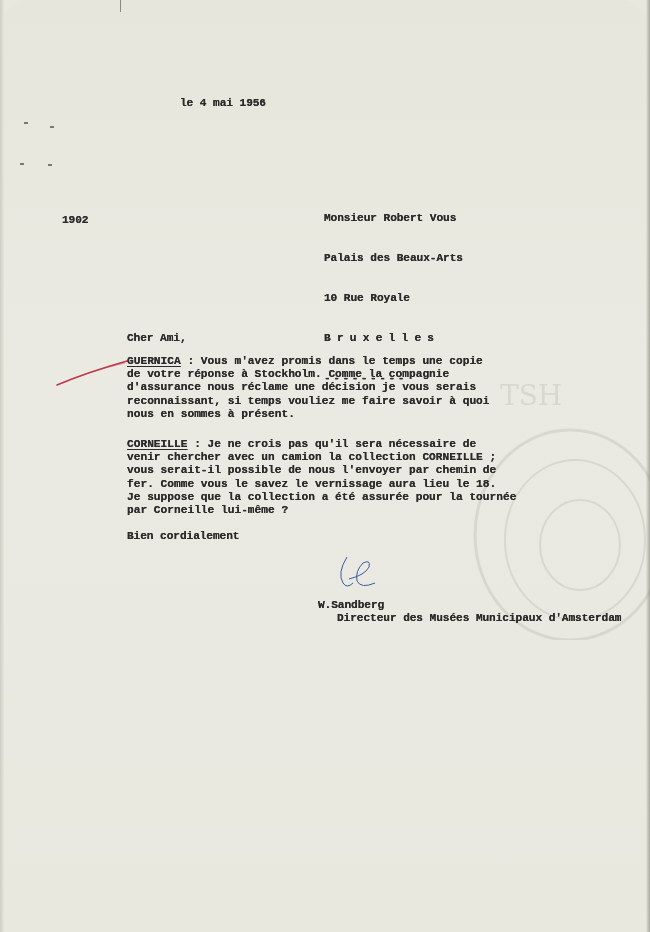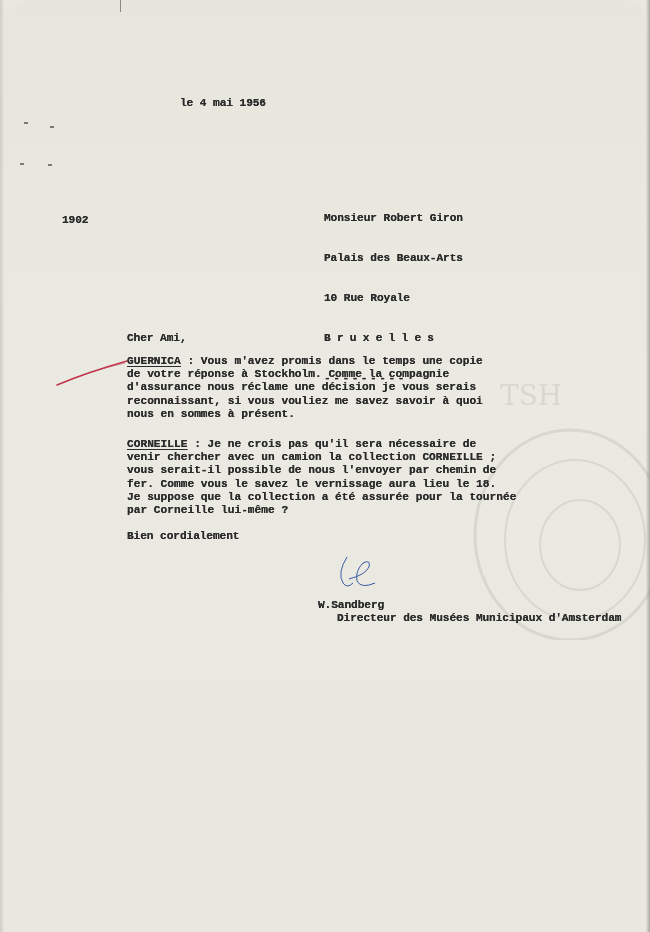--- a/index.html
+++ b/index.html
@@ -128,38 +128,38 @@
     <ellipse cx="100" cy="175" rx="95" ry="105" fill="none" stroke="#8a8a80" stroke-width="3"></ellipse>
     <ellipse cx="105" cy="180" rx="70" ry="80" fill="none" stroke="#8a8a80" stroke-width="2"></ellipse>
     <ellipse cx="110" cy="185" rx="40" ry="45" fill="none" stroke="#8a8a80" stroke-width="2"></ellipse>
   </svg>
 
   <div class="typed date">le 4 mai 1956</div>
 
   <div class="typed ref-number">1902</div>
 
   <div class="typed address">
-    <span class="line">Monsieur Robert Giron</span>
+    <span class="line">Monsieur Robert Vous</span>
     <span class="line">Palais des Beaux-Arts</span>
     <span class="line">10 Rue Royale</span>
     <span class="line city">Bruxelles</span>
     <span class="line rule">---------</span>
   </div>
 
   <div class="typed salutation">Cher Ami,</div>
 
   <svg class="red-mark" viewBox="0 0 75 35">
     <path d="M2 30 Q 30 18 72 6" stroke="#c0364a" stroke-width="1.6" fill="none" stroke-linecap="round"></path>
     <path d="M8 28 Q 35 16 70 8" stroke="#c0364a" stroke-width="0.8" fill="none" opacity="0.6"></path>
   </svg>
 
   <div class="para para1"><span class="u">GUERNICA</span><span> : Vous m'avez promis dans le temps une copie</span>
 <span>de votre réponse à Stockholm. Comme la compagnie</span>
 <span>d'assurance nous réclame une décision je vous serais</span>
-<span>reconnaissant, si vous vouliez me savez savoir à quoi</span>
+<span>reconnaissant, si temps vouliez me faire savoir à quoi</span>
 <span>nous en sommes à présent.</span></div>
 
   <div class="para para2"><span class="u">CORNEILLE</span><span> : Je ne crois pas qu'il sera nécessaire de</span>
 <span>venir chercher avec un camion la collection CORNEILLE ;</span>
 <span>vous serait-il possible de nous l'envoyer par chemin de</span>
 <span>fer. Comme vous le savez le vernissage aura lieu le 18.</span>
 <span>Je suppose que la collection a été assurée pour la tournée</span>
 <span>par Corneille lui-même ?</span></div>
 
   <div class="typed closing">Bien cordialement</div>

